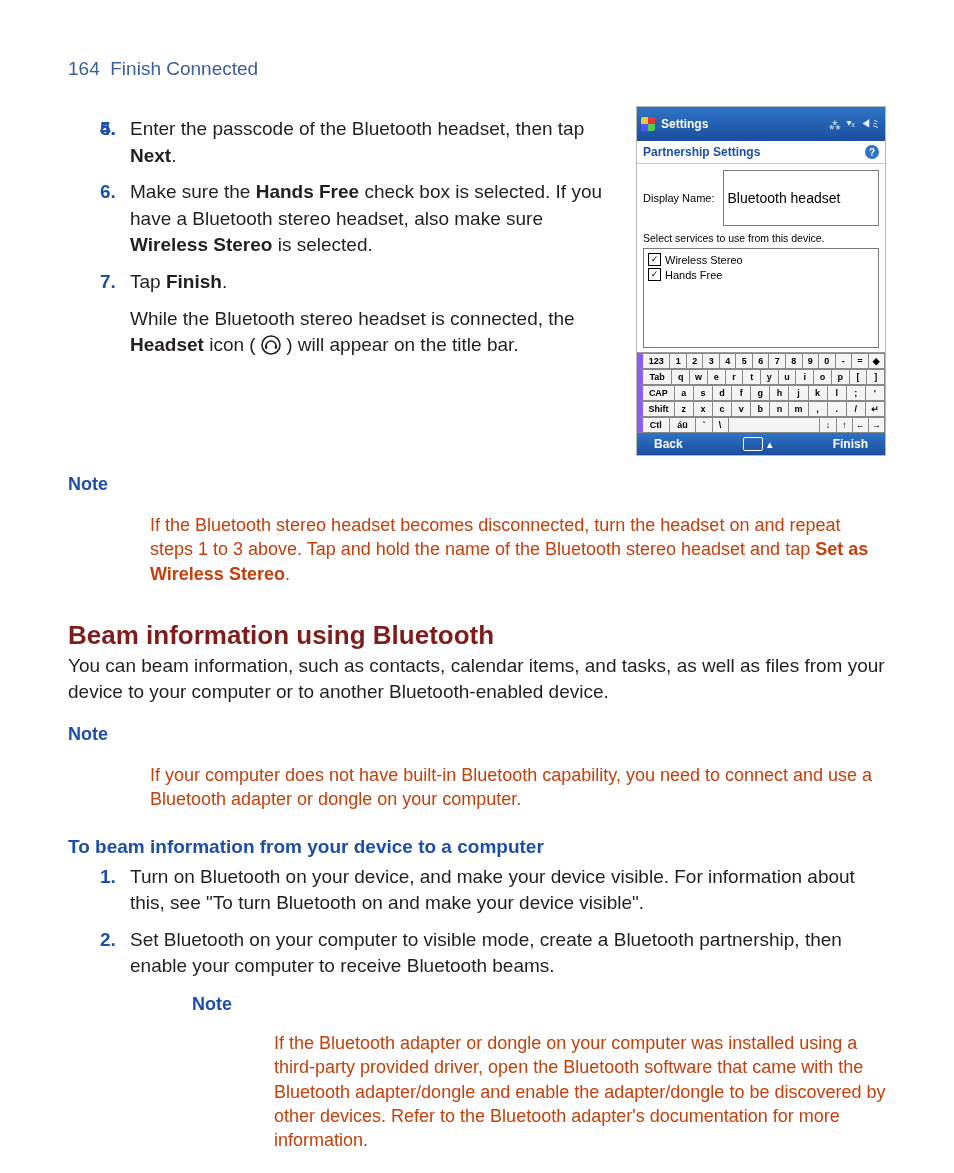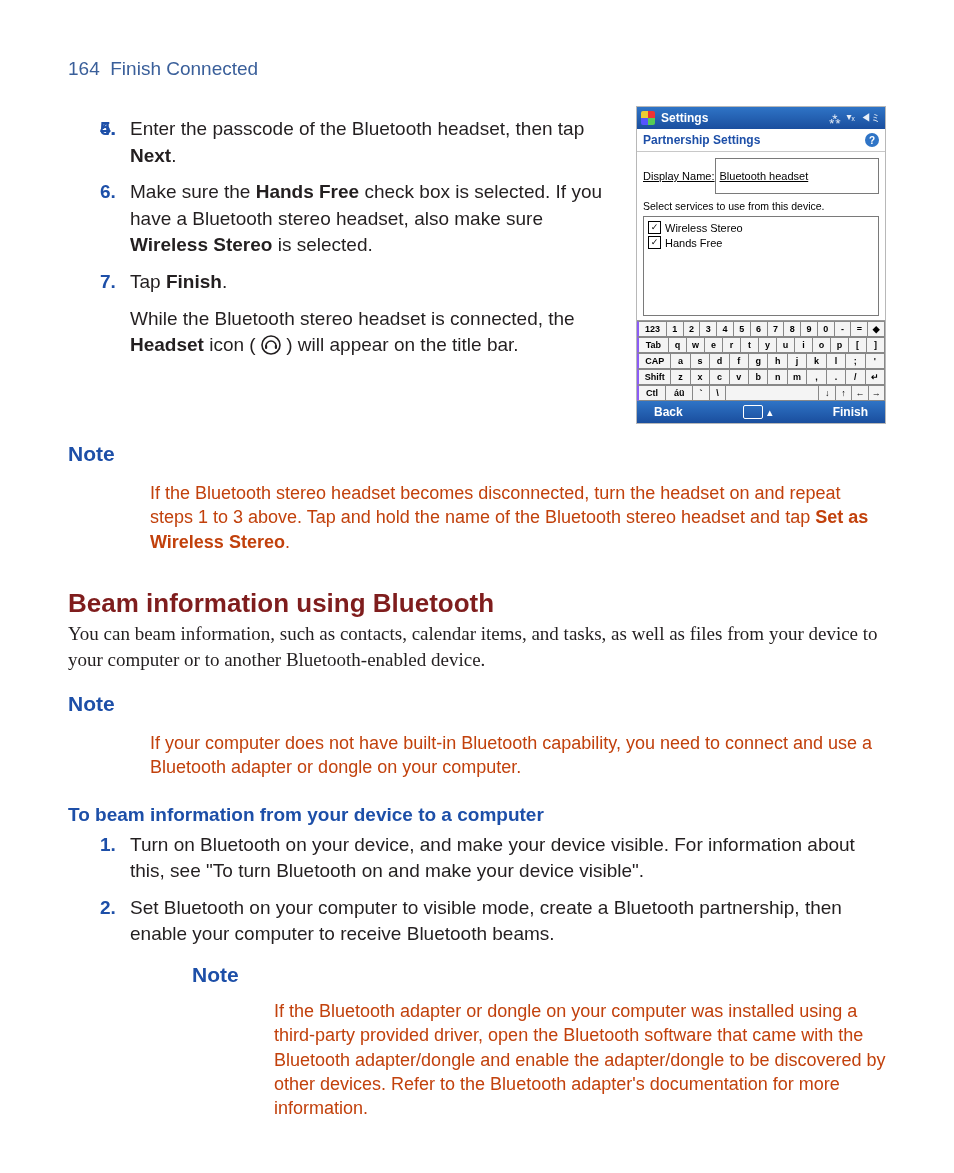--- a/index.html
+++ b/index.html
@@ -52,21 +52,21 @@
   .note-row {
     display: flex;
     gap: 24px;
     margin: 18px 0 0 0;
     padding-left: 0;
   }
   .note-row.indented { padding-left: 62px; }
   .note-label {
     color: #1d4fa8;
     font-weight: 700;
-    font-size: 21px;
+    font-size: 18px;
     flex: 0 0 58px;
   }
   .note-body {
     color: #c2410c;
     font-size: 18px;
     line-height: 1.35;
     flex: 1;
     margin-top: 39px;
   }
   .note-body .b { font-weight: 700; }
@@ -80,42 +80,41 @@
   h3.sub {
     color: #1d4fa8;
     font-size: 19px;
     font-weight: 700;
     margin: 24px 0 6px 0;
   }
   .para {
     font-size: 19px;
     line-height: 1.4;
     margin: 0 0 8px 0;
-    font-family: Liberation Serif, serif;
   }
 
   .headset-icon {
     display: inline-block;
     vertical-align: -4px;
   }
 
   
   .wm-shot {
     width: 248px;
     border: 1px solid #b8b8b8;
     font-family: Tahoma, Arial, sans-serif;
     font-size: 11px;
     color: #000;
   }
   .wm-titlebar {
     background: linear-gradient(#2f74c6, #1a4e9e);
     color: #fff;
     display: flex;
     align-items: center;
-    height: 22px;
+    height: 34px;
     padding: 0 4px;
     gap: 6px;
   }
   .wm-flag {
     width: 14px; height: 14px;
     background:
       conic-gradient(#e33 0 90deg, #5c5 0 180deg, #55f 0 270deg, #ec3 0 360deg);
     border-radius: 2px;
   }
   .wm-title { font-weight: 700; flex: 1; font-size: 12px; }
@@ -129,43 +128,43 @@
     padding: 4px 6px;
     border-bottom: 1px solid #c8c8c8;
     display:flex; align-items:center; justify-content:space-between;
   }
   .wm-help {
     width:14px;height:14px;border-radius:50%;
     background:#2f74c6;color:#fff;display:flex;align-items:center;justify-content:center;
     font-size:10px;font-weight:700;
   }
   .wm-body { padding: 6px 6px 4px 6px; background:#fff; }
-  .wm-row { display:flex; align-items:center; gap:0; margin-bottom:6px;text-decoration:underline; }
+  .wm-row { display:flex; align-items:center; gap:8px; margin-bottom:6px; }
   .wm-label { font-size:11px; }
   .wm-input {
-    flex:1; border:1px solid #7a7a7a; height:18px; padding:8px 4px;
-    font-size:11px; display:flex; align-items:center;
+    flex:1; border:1px solid #7a7a7a; height:18px; padding:18px 4px;
+    font-size:14px; display:flex; align-items:center;
   }
   .wm-instruction { font-size:10.5px; margin: 2px 0 4px; }
   .wm-list {
     border:1px solid #7a7a7a; height:100px; padding:4px; box-sizing:border-box;
   }
   .wm-check { display:flex; align-items:center; gap:4px; font-size:11px; margin-bottom:2px;}
   .wm-checkbox {
     width:11px;height:11px;border:1px solid #000;display:inline-flex;
     align-items:center;justify-content:center;font-size:9px;line-height:1;
   }
   .wm-kb { border-top:1px solid #999; }
   .wm-kb-row { display:flex; }
   .wm-key {
     flex:1; border:1px solid #888; border-left:none; height:14px;
     font-size:9px; font-weight:700; text-align:center; line-height:14px;
     background:#f4f4f4;
   }
-  .wm-kb-row .wm-key:first-child { border-left:2px solid #8b5cf6; }
+  .wm-kb-row .wm-key:first-child { border-left:6px solid #8b5cf6; }
   .wm-key.wide { flex:1.7; }
   .wm-key.wider { flex:2.2; }
   .wm-softbar {
     background: linear-gradient(#2f74c6, #1a4e9e);
     color:#fff; display:flex; justify-content:space-between; align-items:center;
     height:22px; padding:0 17px; font-size:12px; font-weight:700;
   }
   .wm-soft-mid { display:flex; gap:4px; align-items:center; font-size:10px;}
   .wm-kbico {
     width:18px;height:12px;border:1px solid #fff;border-radius:2px;

